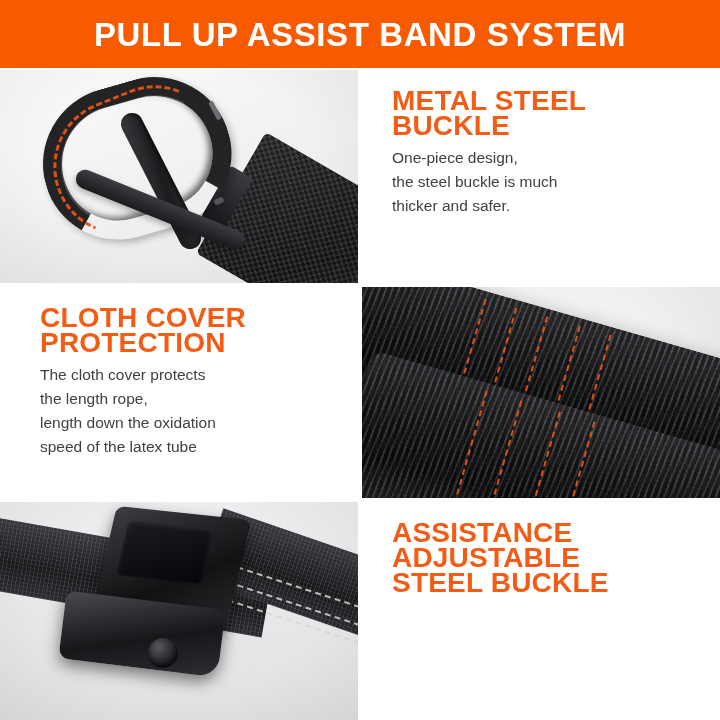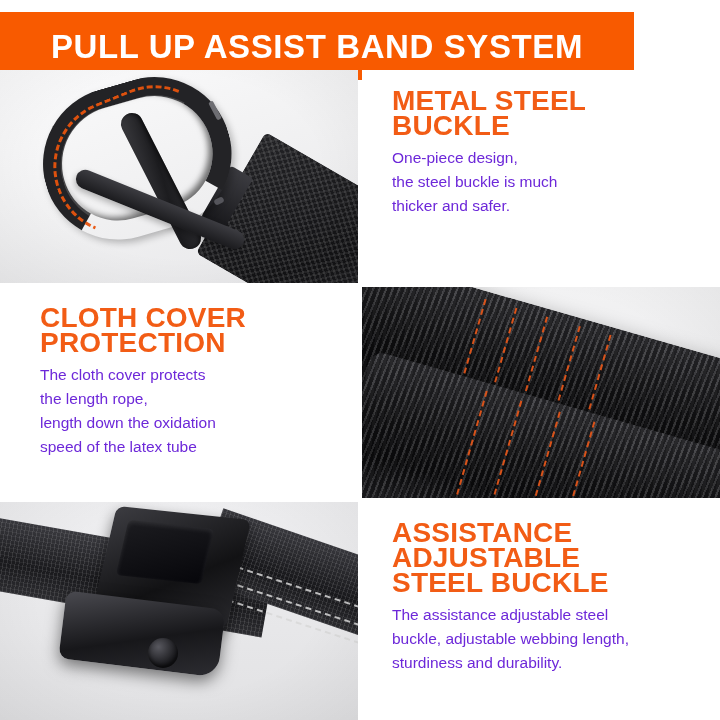--- a/index.html
+++ b/index.html
@@ -13,22 +13,22 @@
   .infographic {
     position:relative;
     width:720px;
     height:720px;
     background:#ffffff;
   }
 
   
   .banner {
     position:absolute;
-    left:0; top:12px;
-    width:634px; height:68px;
+    left:0; top:0;
+    width:720px; height:68px;
     background:#f85a00;
     display:flex;
     align-items:center;
     justify-content:center;
   }
   .banner-title {
     color:#ffffff;
     font-size:33px;
     font-weight:bold;
     letter-spacing:0.6px;
@@ -56,21 +56,21 @@
   .heading {
     color:#f25c15;
     font-weight:bold;
     font-size:28px;
     line-height:25px;
     letter-spacing:0.2px;
     margin-bottom:8px;
     text-transform:uppercase;
   }
   .heading span { display:block; white-space:nowrap; }
-  .body-text { color:#6d28d9; font-size:15.5px; line-height:24px; }
+  .body-text { color:#404040; font-size:15.5px; line-height:24px; }
   .body-text span { display:block; white-space:nowrap; }
 
   
   .p1 { position:absolute; inset:0; background:
         linear-gradient(160deg,#fbfbfc 0%,#f2f2f3 45%,#e7e7e9 100%); }
   .carabiner-body {
     position:absolute;
     left:42px; top:12px;
     width:190px; height:152px;
     border:19px solid #232326;
@@ -341,21 +341,16 @@
         <div class="vign"></div>
       </div>
     </div>
 
     <div class="cell cell-right text-panel">
       <div class="heading">
         <span>ASSISTANCE</span>
         <span>ADJUSTABLE</span>
         <span>STEEL BUCKLE</span>
       </div>
-      <div class="body-text">
-        <span>The assistance adjustable steel</span>
-        <span>buckle, adjustable webbing length,</span>
-        <span>sturdiness and durability.</span>
-      </div>
     </div>
   </div>
 
 </div>
 
 </body></html>

